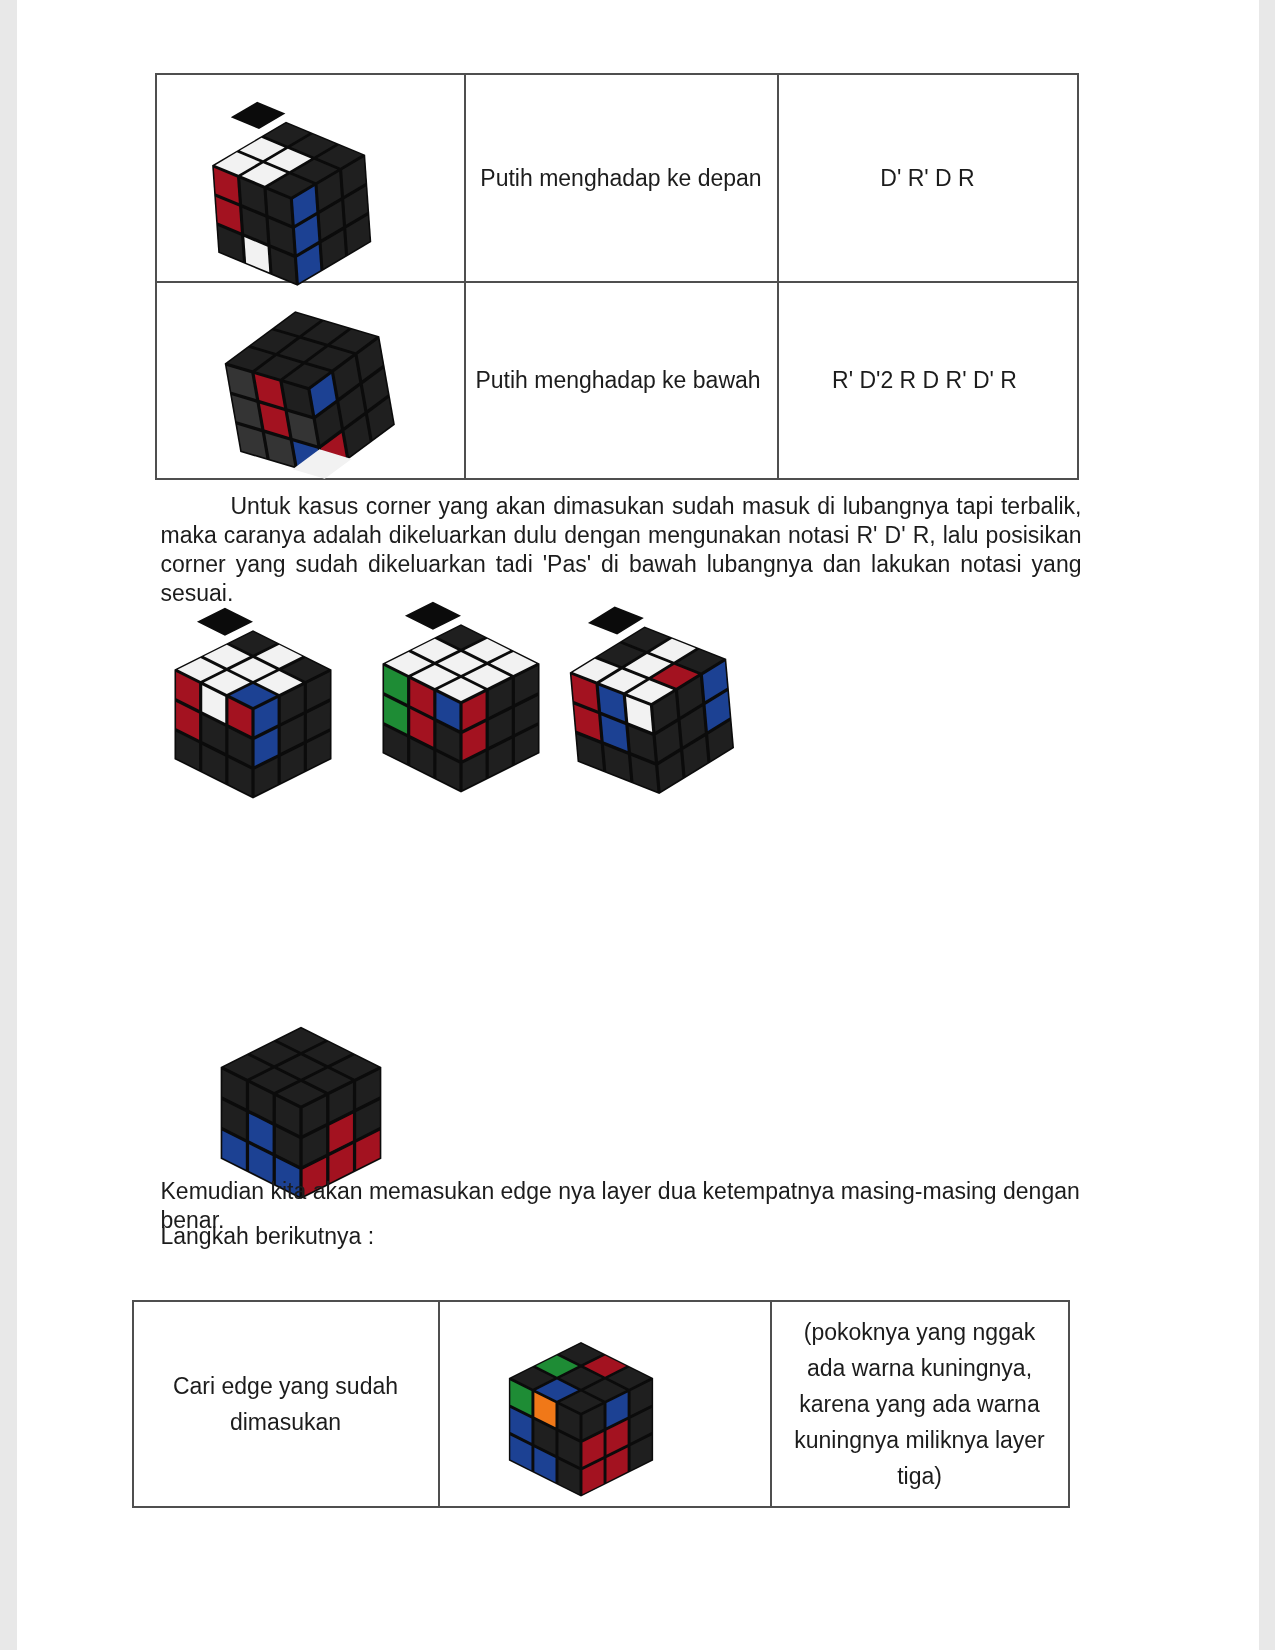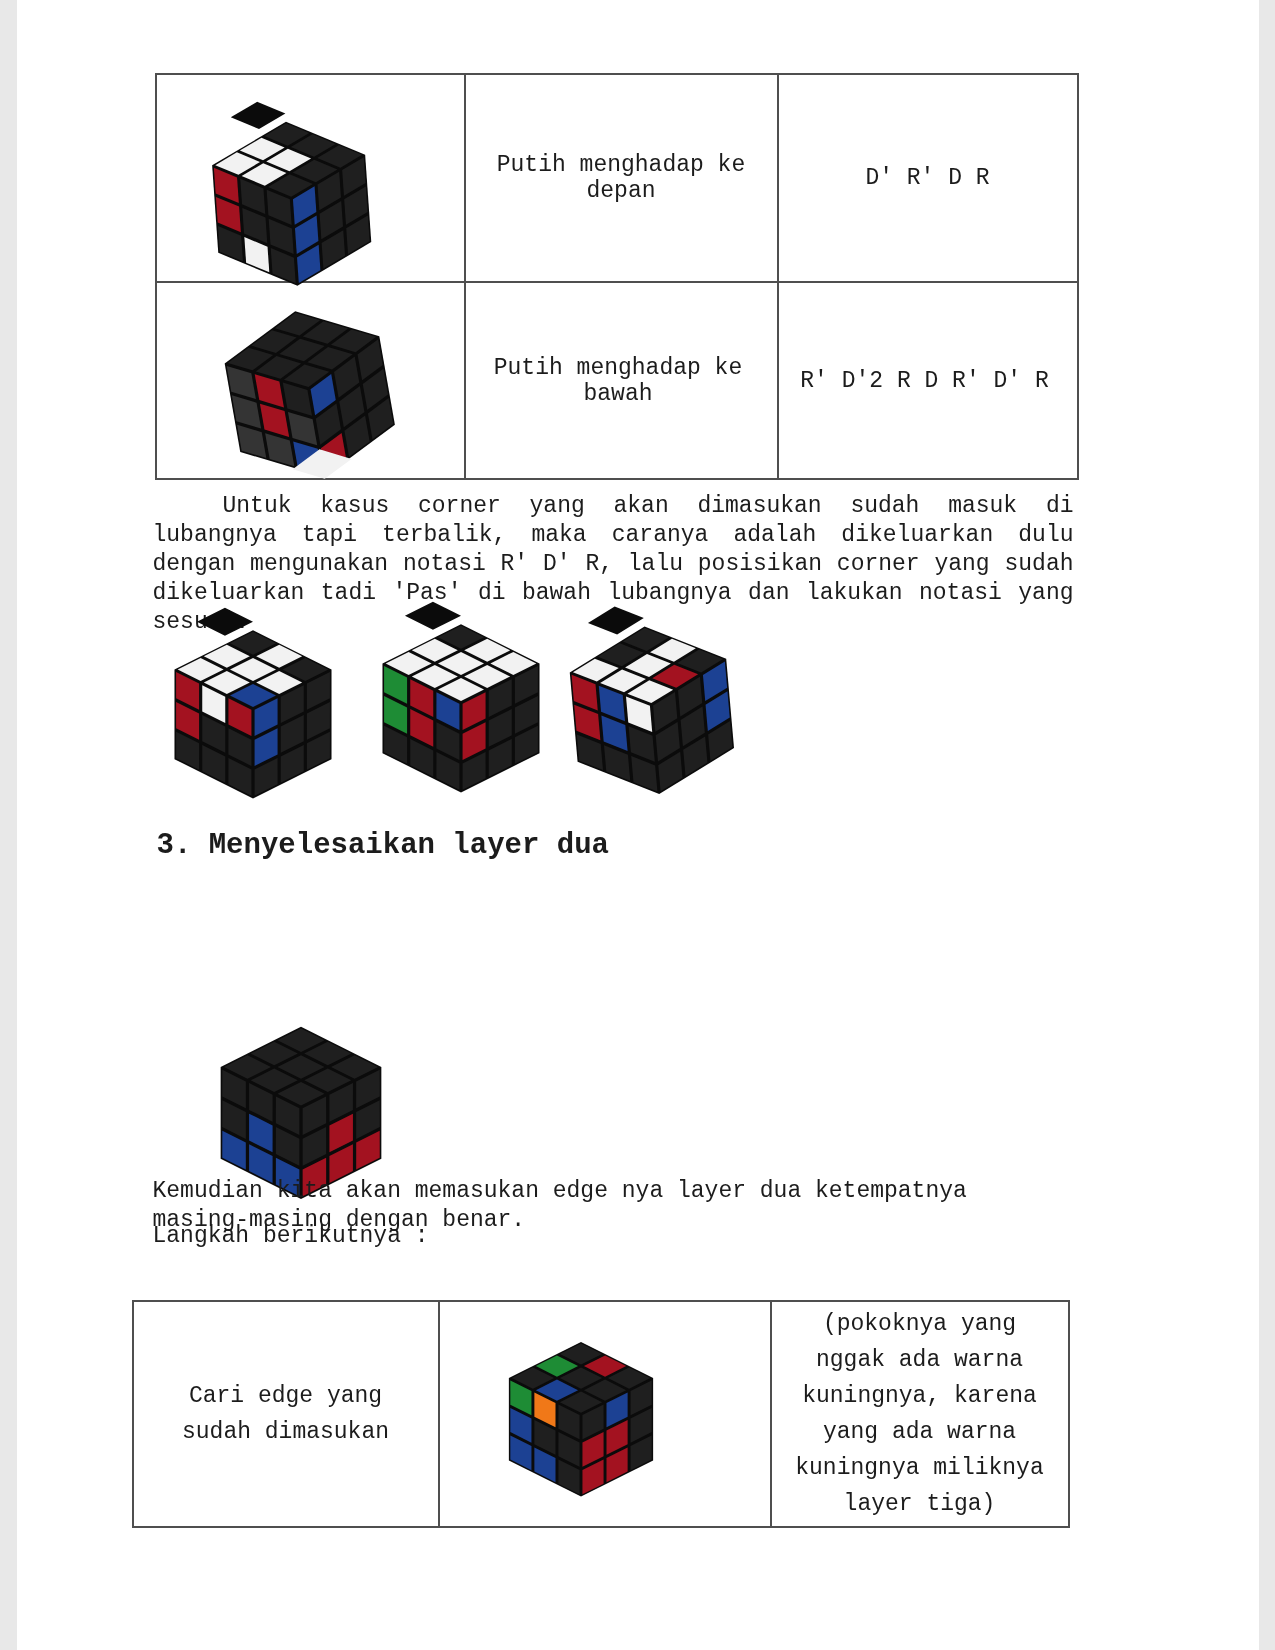--- a/index.html
+++ b/index.html
@@ -2,21 +2,21 @@
 <html><head>
 <meta charset="utf-8">
 <style>
   html,body{margin:0;padding:0;background:#e8e8e8;}
   .page{
     position:relative;
     width:1242px;
     height:1650px;
     background:#ffffff;
     margin:0 auto;
-    font-family:Liberation Mono, monospace;
+    font-family:Liberation Sans, sans-serif;
     color:#1c1c1c;
     overflow:hidden;
   }
   .doc-table{
     position:absolute;
     border-collapse:collapse;
     table-layout:fixed;
   }
   .doc-table td{
     border:2px solid #4f4f4f;
@@ -31,21 +31,21 @@
   .t1 .c3{width:300px;}
   .t1 .r1 td{height:198px;}
   .t1 .r2 td{height:187px;padding-left:8px;}
   .t2{left:115px;top:1300px;}
   .t2 .c1{width:306px;}
   .t2 .c2{width:332px;}
   .t2 .c3{width:298px;}
   .t2 td{height:196px;line-height:36px;}
   .para{
     position:absolute;
-    left:136px;
+    left:144px;
     width:921px;
     font-size:23px;
     line-height:29px;
     text-align:justify;
   }
   .p1{top:492px;text-indent:70px;}
   .p2{top:879px;text-indent:46px;}
   .p3{top:1177px;text-align:left;}
   .p4{top:1222px;text-align:left;}
   .heading{
@@ -249,21 +249,20 @@
         <polygon points="86.3,157.1 61.7,144.8 61.7,172.9 86.3,185.2" fill="#1f1f1f"></polygon>
         <polygon points="58.3,79.1 33.7,66.8 33.7,94.9 58.3,107.2" fill="#1c4193"></polygon>
         <polygon points="58.3,111.1 33.7,98.8 33.7,126.9 58.3,139.2" fill="#1c4193"></polygon>
         <polygon points="58.3,143.1 33.7,130.8 33.7,158.9 58.3,171.2" fill="#1f1f1f"></polygon>
         <polygon points="30.3,65.1 5.7,52.8 5.7,80.9 30.3,93.2" fill="#a31220"></polygon>
         <polygon points="30.3,97.1 5.7,84.8 5.7,112.9 30.3,125.2" fill="#a31220"></polygon>
         <polygon points="30.3,129.1 5.7,116.8 5.7,144.9 30.3,157.2" fill="#1f1f1f"></polygon>
       </svg>
   </span>
 
-  <div class="heading">3. Menyelesaikan layer dua</div>
 
 
   <span class="cube" style="left:196px;top:1000px;width:176px;">
     <svg viewBox="-4 -20 184 214">
         <polygon points="88.0,8.0 172.0,50.0 172.0,146.0 88.0,188.0 4.0,146.0 4.0,50.0" fill="#0b0b0b"></polygon>
         <polygon points="88.0,90.3 112.6,78.0 88.0,65.7 63.4,78.0" fill="#1f1f1f"></polygon>
         <polygon points="60.0,76.3 84.6,64.0 60.0,51.7 35.4,64.0" fill="#1f1f1f"></polygon>
         <polygon points="32.0,62.3 56.6,50.0 32.0,37.7 7.4,50.0" fill="#1f1f1f"></polygon>
         <polygon points="116.0,76.3 140.6,64.0 116.0,51.7 91.4,64.0" fill="#1f1f1f"></polygon>
         <polygon points="88.0,62.3 112.6,50.0 88.0,37.7 63.4,50.0" fill="#1f1f1f"></polygon>

